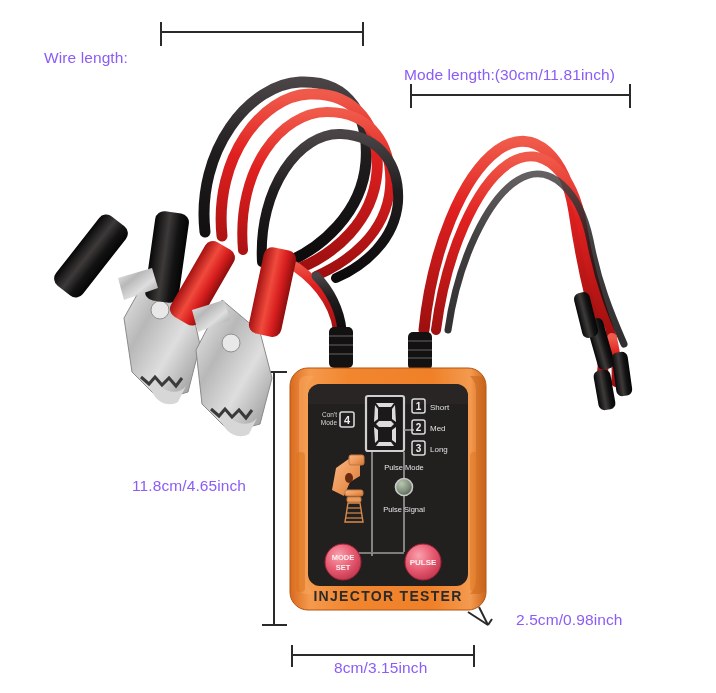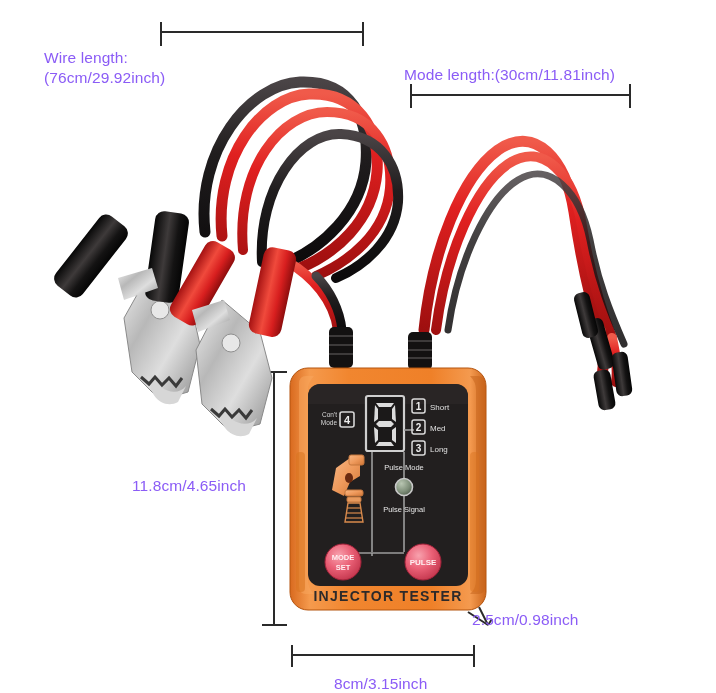--- a/index.html
+++ b/index.html
@@ -19,22 +19,22 @@
     color:#8b5cf6;
     font-size:15.5px;
     line-height:20px;
     letter-spacing:.1px;
     white-space:pre;
     font-family:"Liberation Sans", sans-serif;
   }
   #lbl-wire-left{left:44px;  top:48px;}
   #lbl-wire-right{left:404px;top:65px;}
   #lbl-height{left:132px;   top:476px;}
-  #lbl-thick{left:472px;    top:610px;text-align:center;}
-  #lbl-width{left:334px;    top:658px;margin-top:16px;}
+  #lbl-thick{left:516px;    top:610px;text-align:center;}
+  #lbl-width{left:334px;    top:658px;}
 </style>
 </head>
 <body>
 
 <div id="stage">
 
   <svg id="art" width="716" height="693" viewBox="0 0 716 693">
     <defs>
       <linearGradient id="gCaseBody" x1="0" y1="0" x2="1" y2="0">
         <stop offset="0" stop-color="#d96a1f"></stop>
@@ -279,21 +279,21 @@
       </g>
       <g>
         <circle cx="423" cy="562" r="18" fill="url(#gBtnRed)" stroke="#a3223a" stroke-width="1"></circle>
         <text x="423" y="565" font-size="8" font-weight="bold" fill="#fff0f2" font-family="Liberation Sans, sans-serif" text-anchor="middle">PULSE</text>
       </g>
 
       <text x="388" y="601" font-size="14" font-weight="bold" fill="#2d2a2a" letter-spacing="1.3" font-family="Liberation Sans, sans-serif" text-anchor="middle">INJECTOR TESTER</text>
     </g>
   </svg>
 
-  <div class="dim-label" id="lbl-wire-left"><span>Wire length:</span><br><span>(76cm/29.92inch)</span></div>
+  <div class="dim-label" id="lbl-wire-left"><span>Wire length:</span><br></div>
 
   <div class="dim-label" id="lbl-wire-right">Mode length:(30cm/11.81inch)</div>
 
   <div class="dim-label" id="lbl-height">11.8cm/4.65inch</div>
 
   <div class="dim-label" id="lbl-thick">2.5cm/0.98inch</div>
 
   <div class="dim-label" id="lbl-width">8cm/3.15inch</div>
 
 </div>

